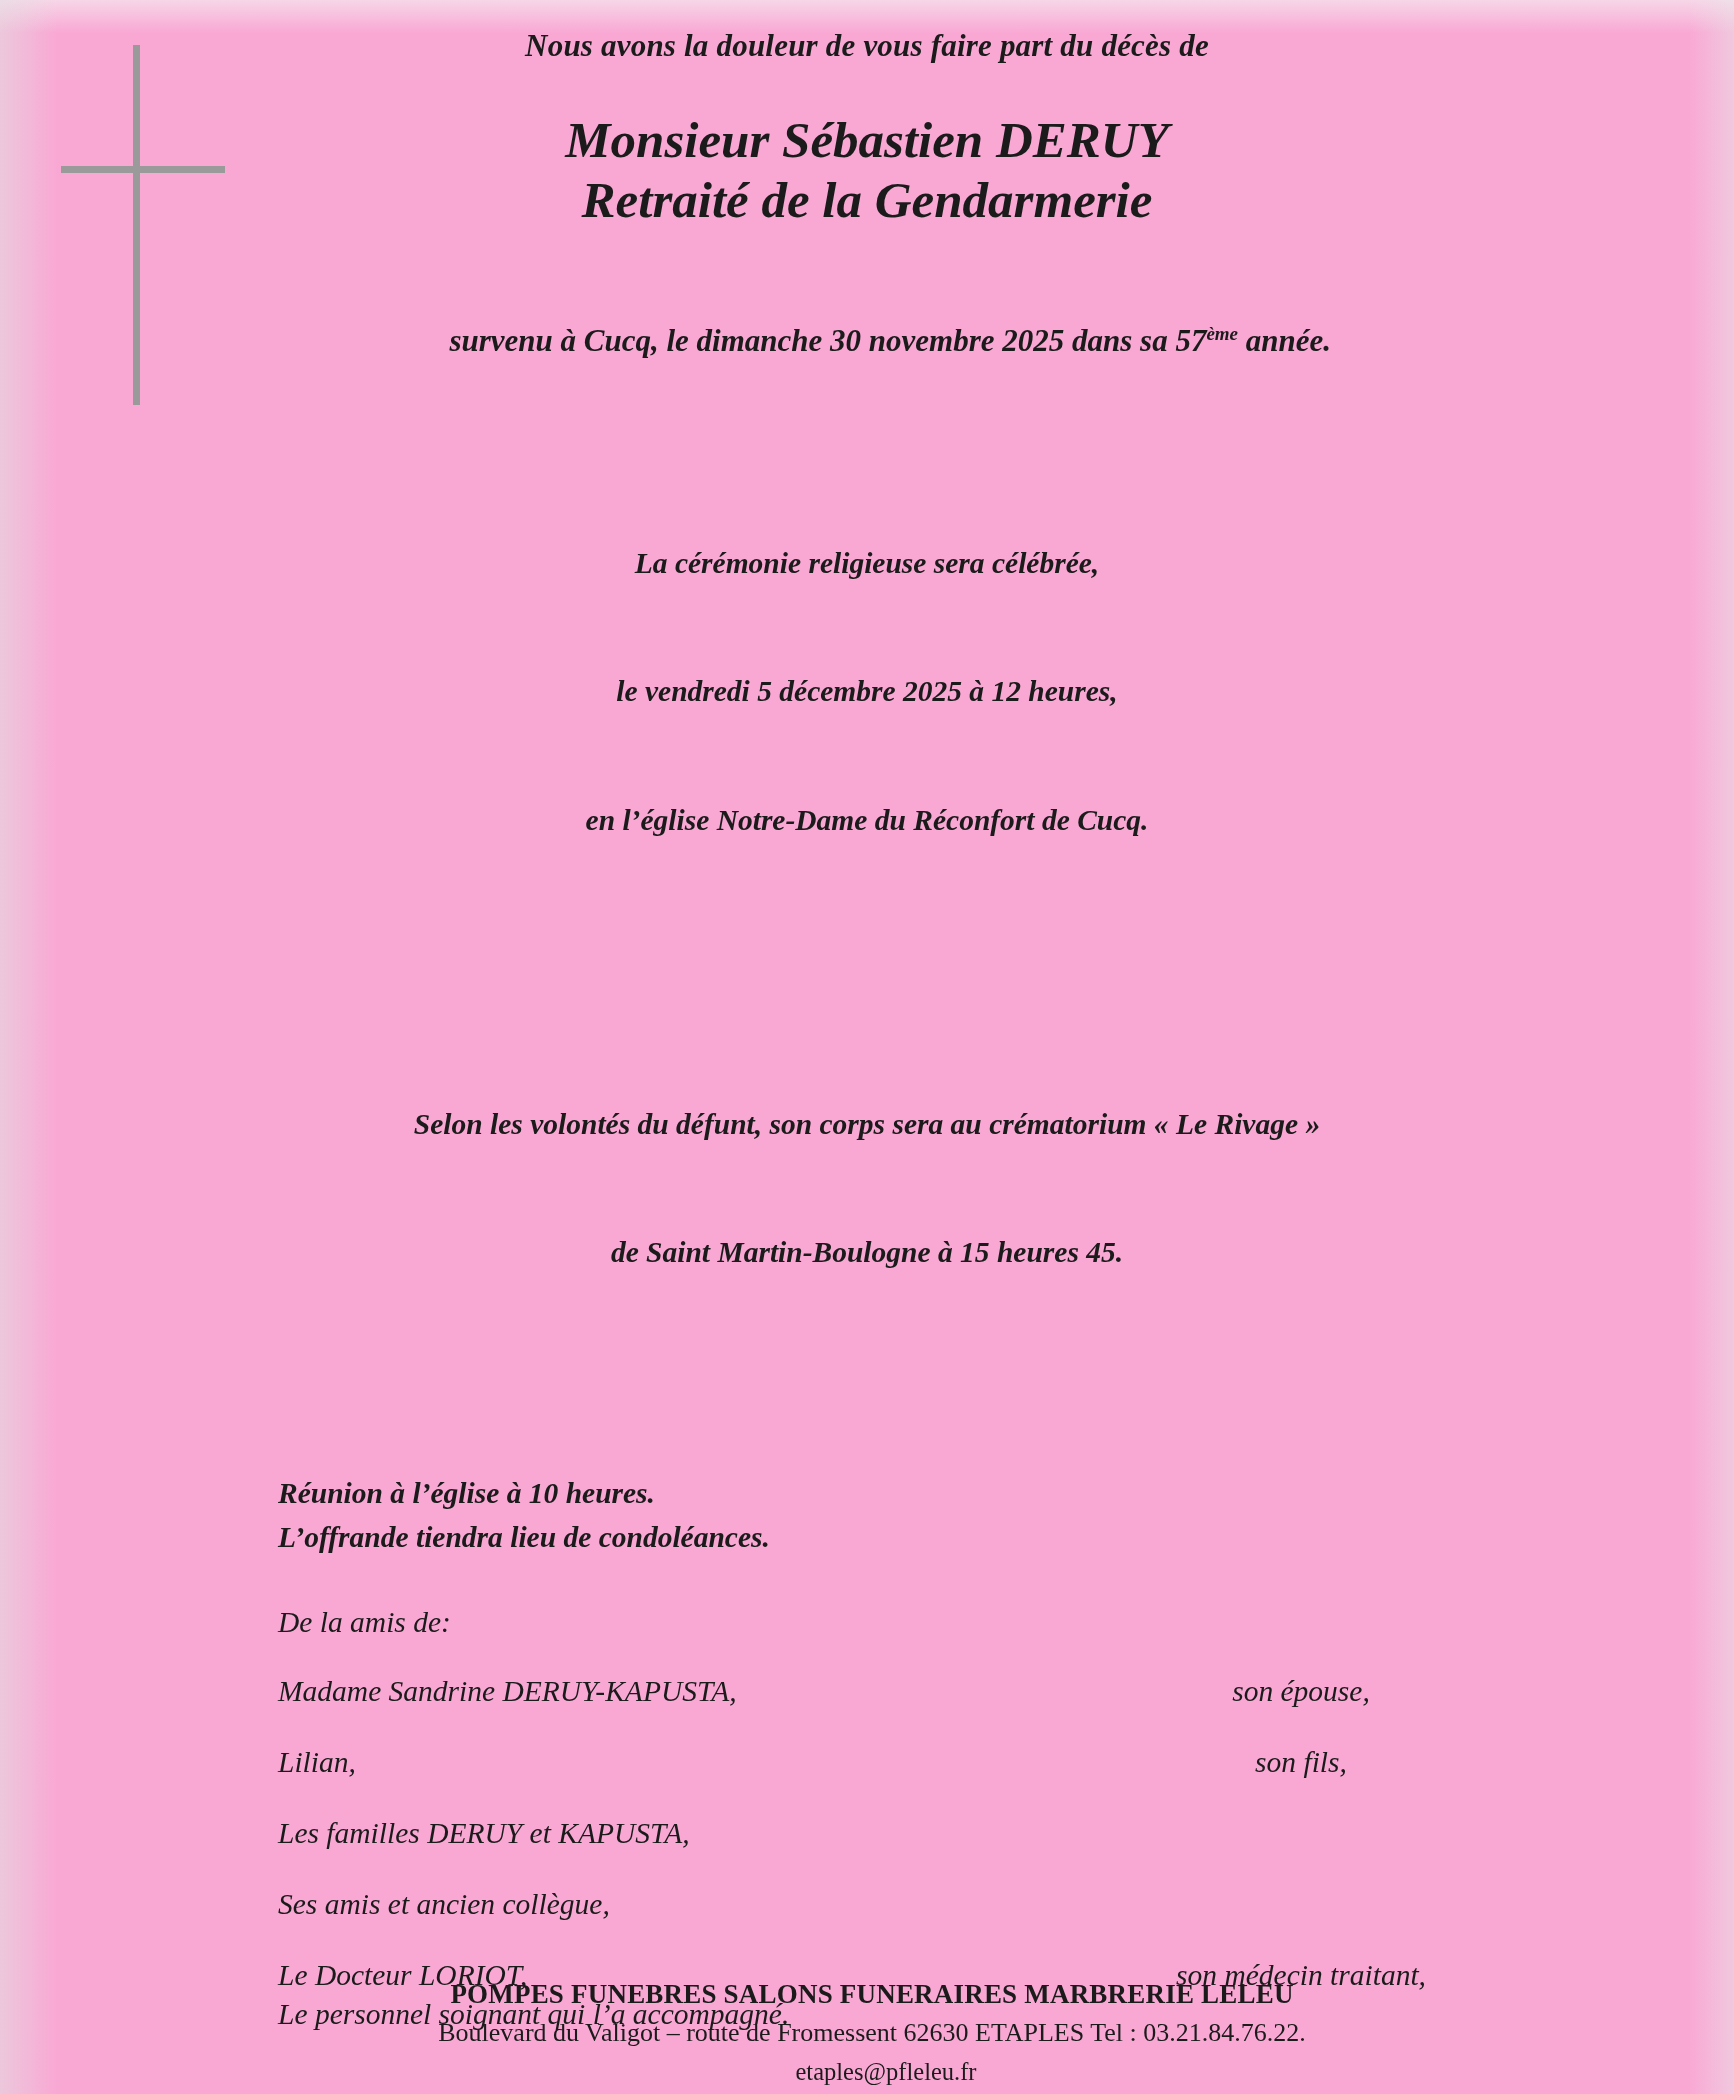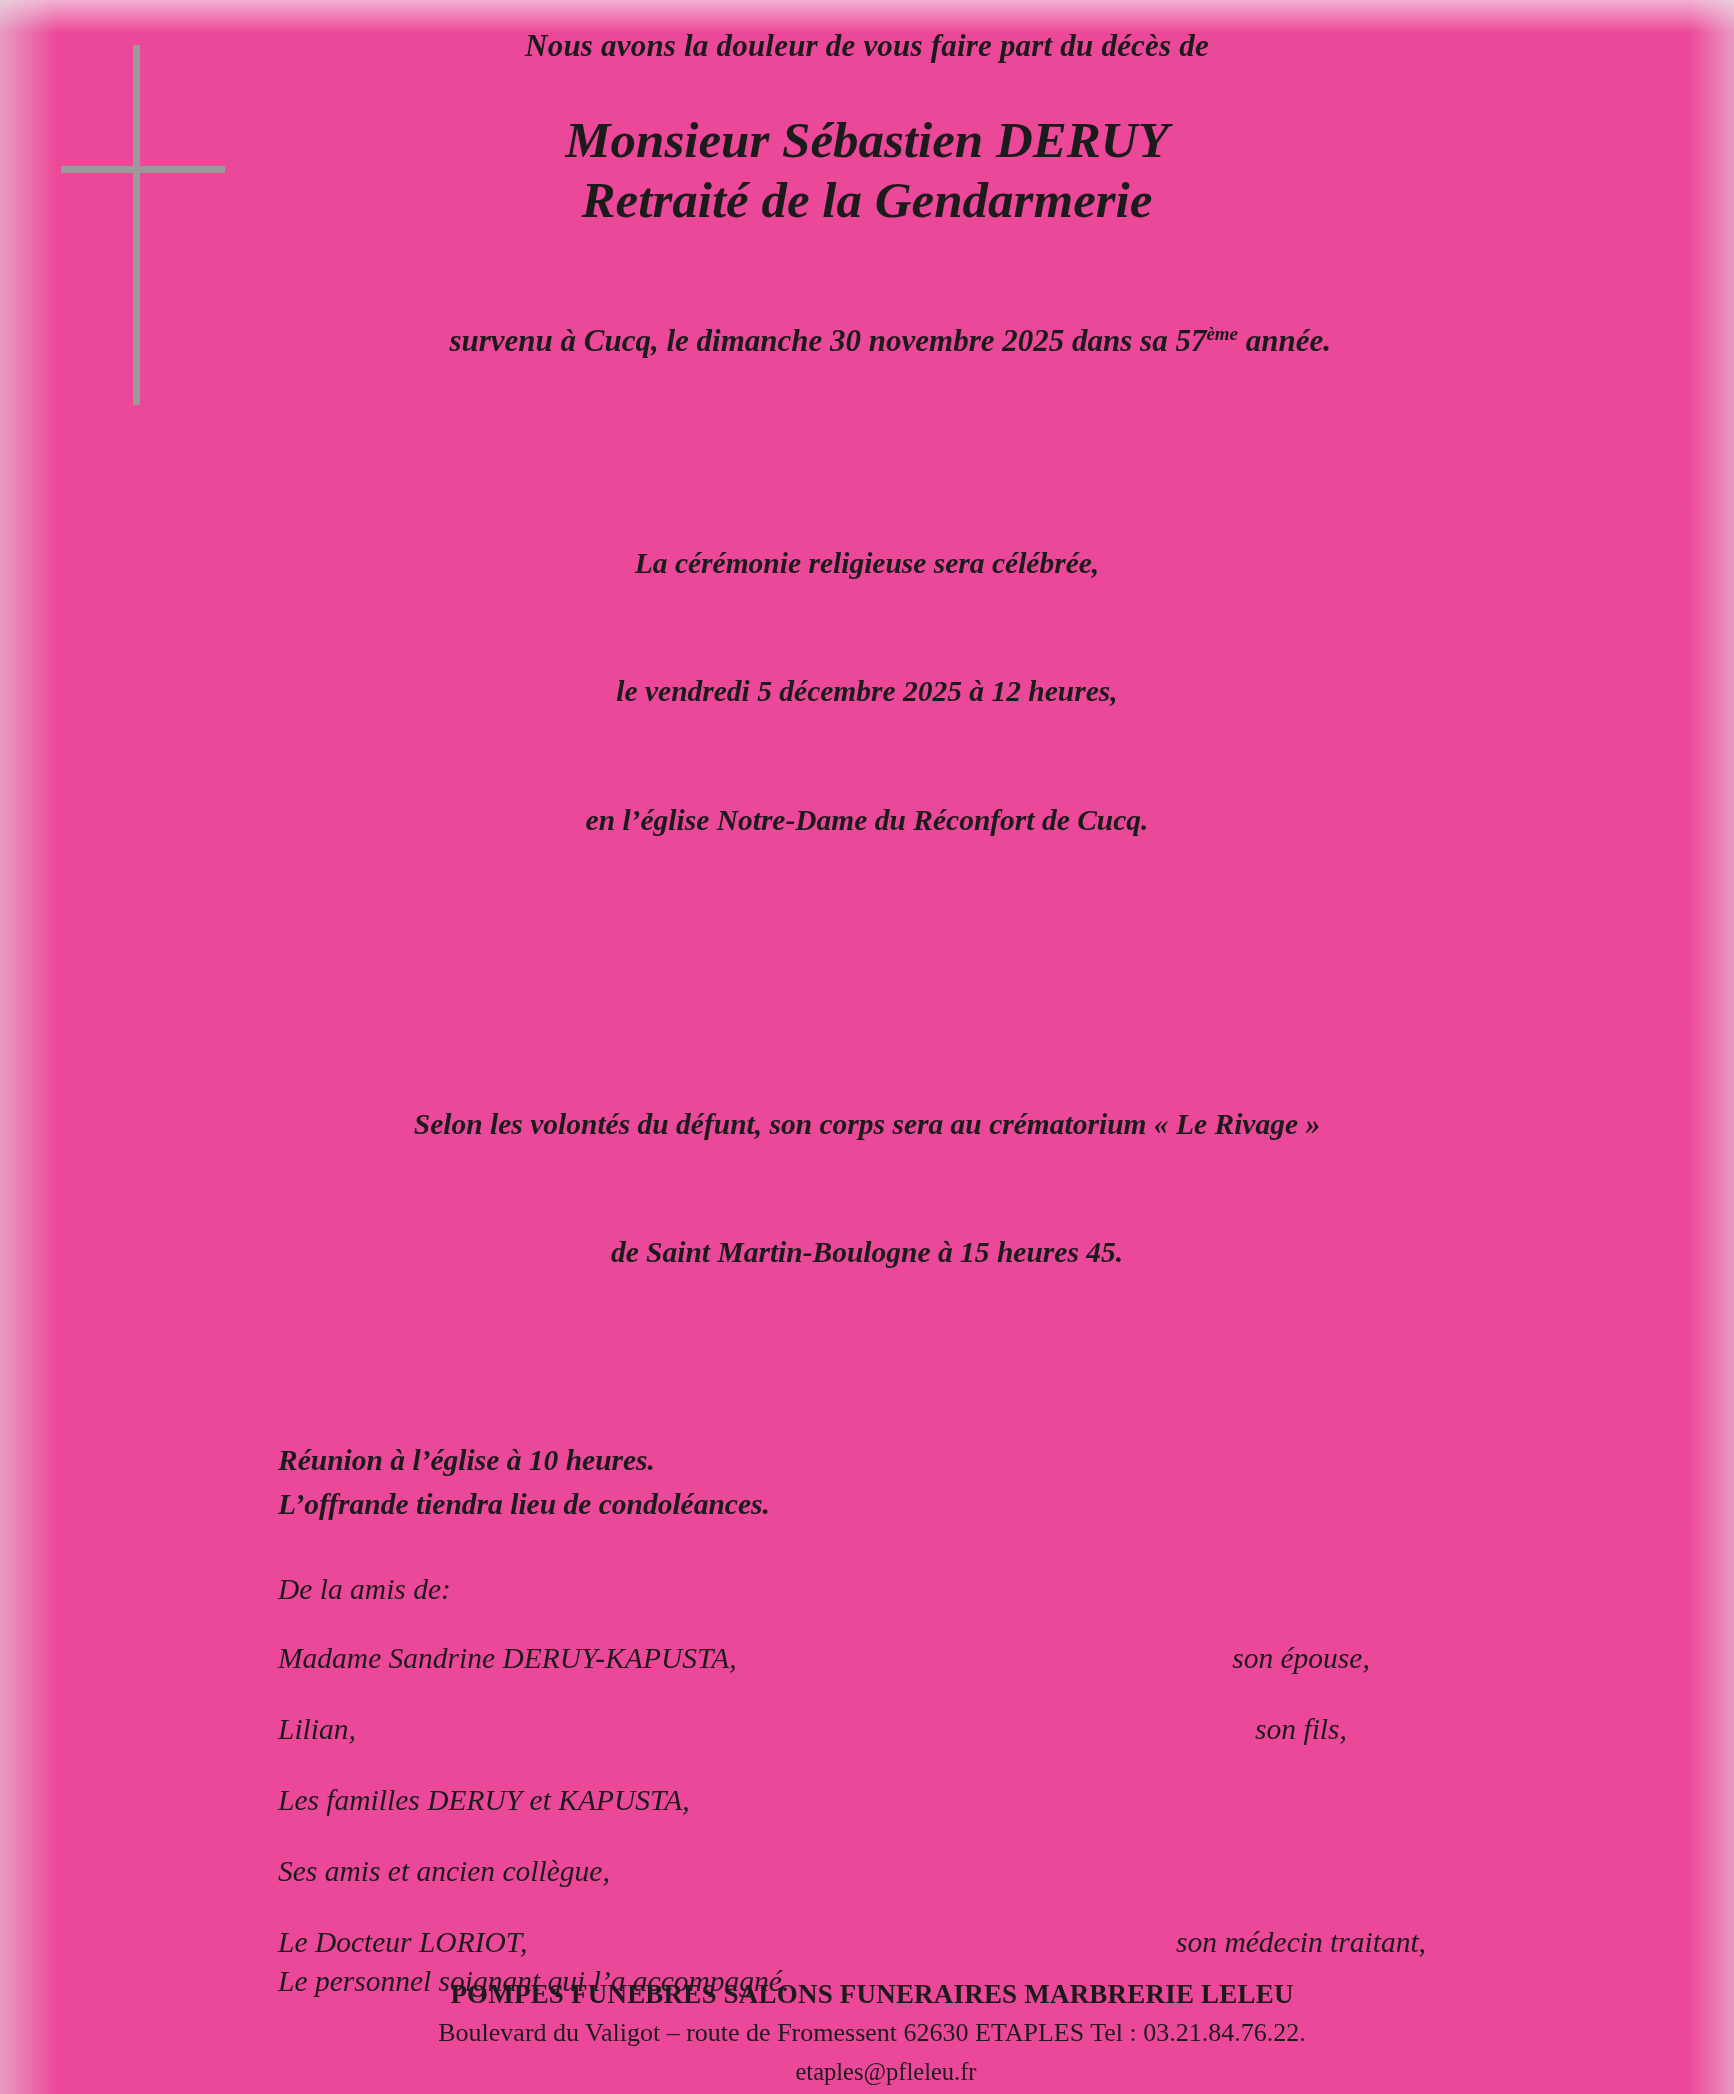--- a/index.html
+++ b/index.html
@@ -11,21 +11,21 @@
     width: 1734px;
     height: 2095px;
     position: relative;
     font-family: "Liberation Serif", serif;
     color: #1b1b1b;
     overflow: hidden;
   }
   .page {
     position: absolute;
     inset: 0;
-    background: #ec4899;
+    background: #f9a8d4;
   }
   
   .scan-shade {
     position: absolute;
     inset: 0;
     background:
       linear-gradient(90deg, rgba(226,226,226,0.55) 0px, rgba(255,255,255,0) 57px),
       linear-gradient(270deg, rgba(232,232,232,0.5) 0px, rgba(255,255,255,0) 45px),
       linear-gradient(180deg, rgba(245,245,245,0.6) 0px, rgba(255,255,255,0) 33px);
     pointer-events: none;
@@ -94,21 +94,21 @@
     line-height: 1.45;
     margin-top: 61px;
   }
   .cremation {
     font-size: 29.5px;
     line-height: 1.45;
     margin-top: 90px;
   }
 
   .left-block {
-    margin-top: 79px;
+    margin-top: 112px;
     padding-left: 278px;
     font-style: italic;
     font-size: 29.5px;
     line-height: 1.5;
   }
   .left-block .reunion { font-weight: bold; }
   .departof {
     padding-left: 278px;
     font-style: italic;
     font-size: 29.5px;

